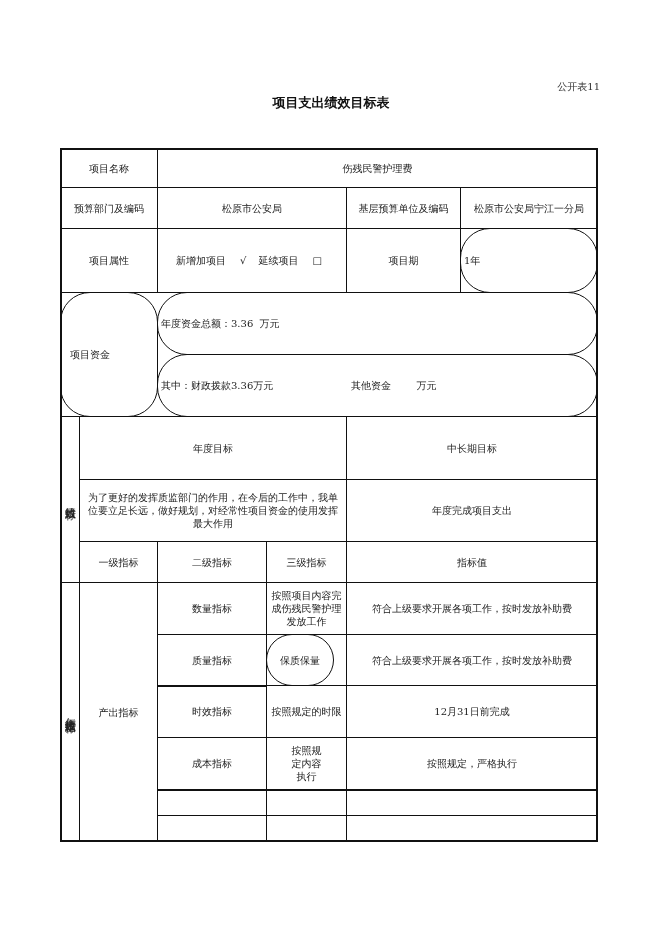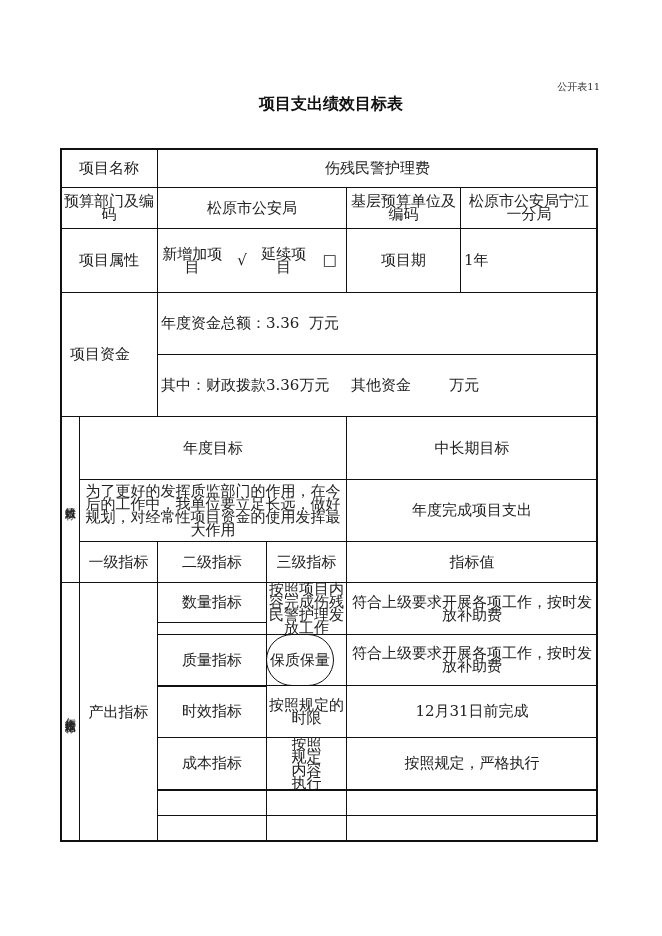--- a/index.html
+++ b/index.html
@@ -1,23 +1,23 @@
 <!DOCTYPE html>
 <html><head>
 <meta charset="utf-8">
 <style>
   html, body { margin:0; padding:0; background:#ffffff; }
   body { width:662px; height:936px; position:relative; overflow:hidden;
          font-family:"DejaVu Serif","Liberation Serif",serif; color:#222; }
   .form-no { position:absolute; left:540px; top:80px; width:60px; text-align:right; font-size:10px; color:#333; }
-  .title { position:absolute; left:0; width:662px; top:94px; text-align:center; font-size:16px; font-weight:bold;
+  .title { position:absolute; left:0; width:662px; top:94px; text-align:center; font-size:13px; font-weight:bold;
            font-family:"DejaVu Sans","Liberation Sans",sans-serif; color:#111; }
   .cell { position:absolute; box-sizing:border-box; border:1px solid #111; display:flex; align-items:center;
-          justify-content:center; text-align:center; font-size:15px; line-height:13px; padding:0 3px; }
-  .left { justify-content:flex-start; text-align:left; }
+          justify-content:center; text-align:center; font-size:10px; line-height:13px; padding:0 3px; }
+  .left { justify-content:flex-start; text-align:left;border-radius:30px; }
   .vert { writing-mode:vertical-rl; text-orientation:upright; letter-spacing:1px; font-size:11px; padding:0; }
   .outer { position:absolute; left:60px; top:148px; width:538px; height:694px; box-sizing:border-box; border:2px solid #111; pointer-events:none; }
   .thick-top { border-top:2px solid #111; }
   .mark { margin:0 6px 0 14px; }
 </style>
 </head>
 <body>
 
 <div class="form-no">公开表11</div>
 <div class="title">项目支出绩效目标表</div>
@@ -98,21 +98,21 @@
     <span>指标值</span>
   </div>
 
 <div class="cell vert" style="left:60px;top:582px;width:20px;height:260px;">
     <span>年度绩效指标</span>
   </div>
 <div class="cell" style="left:79px;top:582px;width:79px;height:260px;">
     <span>产出指标</span>
   </div>
 
-<div class="cell" style="left:157px;top:582px;width:110px;height:41px;">
+<div class="cell" style="left:157px;top:582px;width:110px;height:53px;">
     <span>数量指标</span>
   </div>
 <div class="cell" style="left:266px;top:582px;width:81px;height:53px;padding:0 2px;">
     <span>按照项目内容完成伤残民警护理发放工作</span>
   </div>
 <div class="cell" style="left:346px;top:582px;width:252px;height:53px;">
     <span>符合上级要求开展各项工作，按时发放补助费</span>
   </div>
 
 <div class="cell" style="left:157px;top:634px;width:110px;height:53px;text-align:center;">

